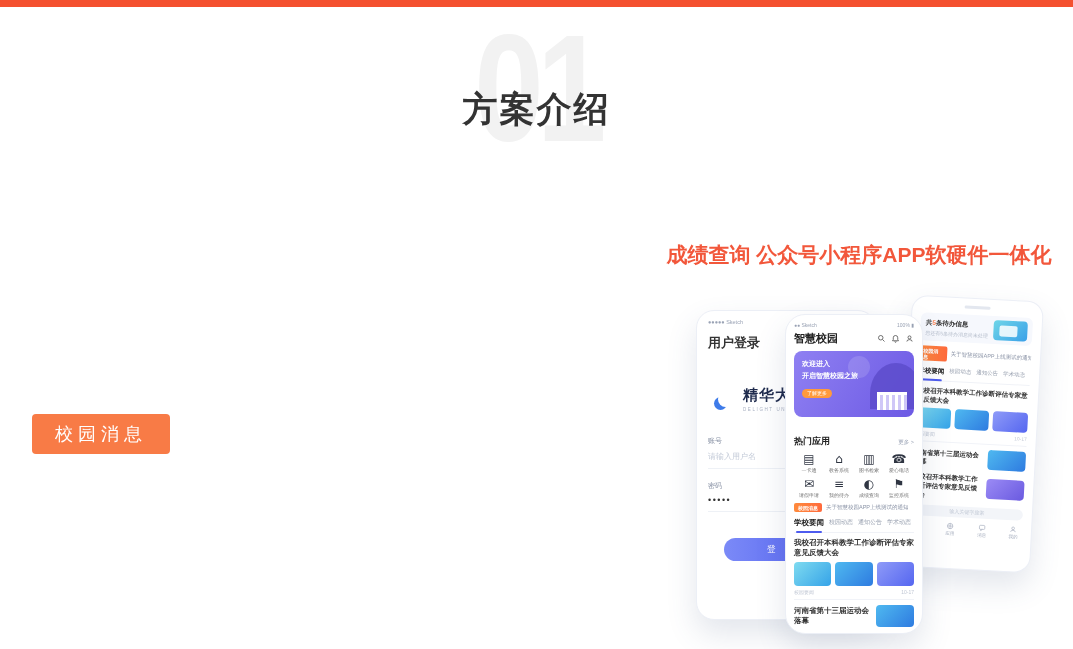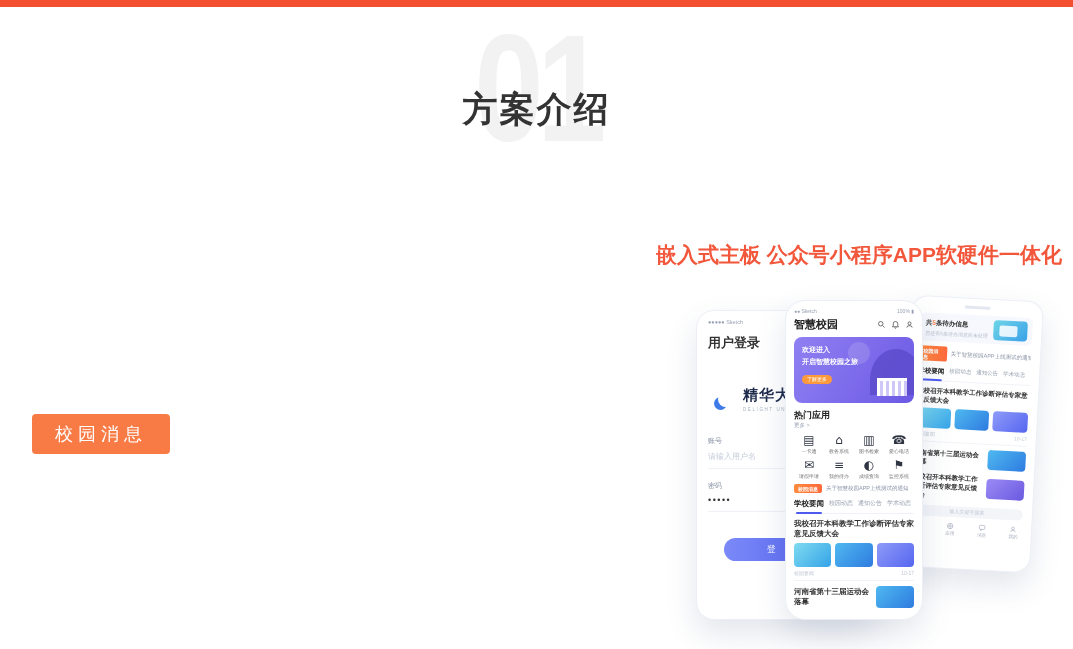--- a/index.html
+++ b/index.html
@@ -37,39 +37,39 @@
   .l-field{margin-top:24px;border-bottom:1px solid #EEF1F6;padding-bottom:6px;}
   .l-field + .l-field{margin-top:12px;}
   .l-label{font-size:7px;color:#8A93A6;}
   .l-ph{font-size:8px;color:#C4CBD8;margin-top:5px;}
   .l-dots{font-size:9px;color:#333;margin-top:4px;letter-spacing:1.5px;}
   .l-btn{margin:26px auto 0;width:124px;height:23px;border-radius:12px;text-align:center;
         background:linear-gradient(90deg,#7B8AF7,#4D5BEF);color:#fff;font-size:9px;
         line-height:23px;letter-spacing:6px;cursor:pointer;}
 
   
-  .phone{left:95px;top:4px;width:138px;height:320px;border-radius:20px;z-index:3;
+  .phone{left:95px;top:18px;width:138px;height:320px;border-radius:20px;z-index:3;
         padding:7px 8px;overflow:hidden;}
   .p-status{display:flex;justify-content:space-between;font-size:5px;color:#98A1B3;}
   .p-head{display:flex;align-items:center;margin-top:3px;}
   .p-title{font-size:11px;font-weight:bold;color:#222;flex:1;}
   .p-ico{width:9px;height:9px;margin-left:5px;}
   .banner{position:relative;margin-top:5px;height:58px;border-radius:8px;overflow:hidden;
         background:linear-gradient(120deg,#8F80F2,#6C59E4);padding:8px 0 0 8px;}
   .b1,.b2{font-size:7px;color:#fff;font-weight:bold;position:relative;z-index:2;}
   .b2{margin-top:2px;}
   .b-btn{display:inline-block;margin-top:4px;font-size:5px;color:#fff;background:#FF9A3C;
         border-radius:6px;padding:1.5px 5px;position:relative;z-index:2;cursor:pointer;}
   .b-hill{position:absolute;right:-8px;top:12px;width:52px;height:46px;background:#5D4CCB;
         border-radius:60% 60% 0 0/80% 80% 0 0;opacity:.85;}
   .b-circle{position:absolute;right:44px;top:5px;width:22px;height:22px;border-radius:50%;
         background:rgba(255,255,255,.14);}
   .b-building{position:absolute;right:7px;bottom:7px;width:30px;height:15px;border-top:3px solid #fff;
         background:repeating-linear-gradient(90deg,#fff 0 3px,#CFC7F7 3px 6px);}
-  .apps-head{display:flex;justify-content:space-between;align-items:baseline;margin-top:6px;flex-direction:column;}
+  .apps-head{display:flex;justify-content:space-between;align-items:baseline;margin-top:18px;}
   .apps-title{font-size:9px;font-weight:bold;color:#222;}
   .apps-more{font-size:5.5px;color:#9AA3B5;cursor:pointer;}
   .grid{display:grid;grid-template-columns:repeat(4,1fr);row-gap:4px;margin-top:4px;}
   .cell{text-align:center;cursor:pointer;}
   .cell .g{font-size:12px;line-height:14px;color:#2F3542;font-family:"DejaVu Sans",sans-serif;}
   .cell .lab{font-size:5px;color:#777;margin-top:1px;}
   .todo{display:flex;align-items:center;margin-top:5px;background:#F6F8FD;border-radius:6px;padding:5px 6px;}
   .todo-txt{flex:1;}
   .todo-title{font-size:7.5px;font-weight:bold;color:#333;}
   .todo-title .cnt{color:#F87B46;}
@@ -124,21 +124,21 @@
 
 <div class="page">
   <div class="topbar"></div>
 
   <div class="watermark">01</div>
   <h2 class="title">方案介绍</h2>
 
   <button class="cta">校园消息</button>
 
   <div class="promo">
-    <div>嵌入式主板 公众号小程序APP软硬件一体化</div>
+    <div>成绩查询 公众号小程序APP软硬件一体化</div>
   </div>
 
   <div class="phones">
 
     <div class="card login">
       <div class="l-status">
         <span>●●●●● Sketch</span>
         <span>9:41 AM</span>
       </div>
       <div class="l-title">用户登录</div>

